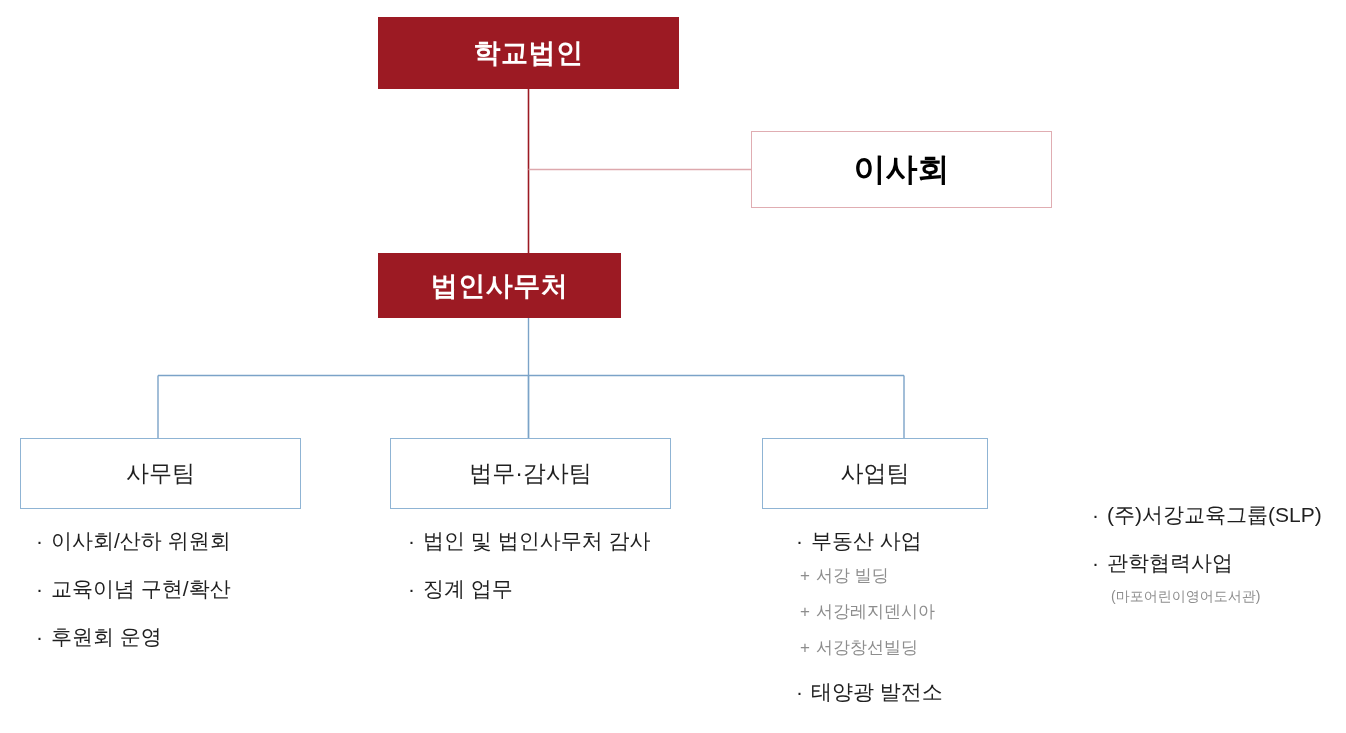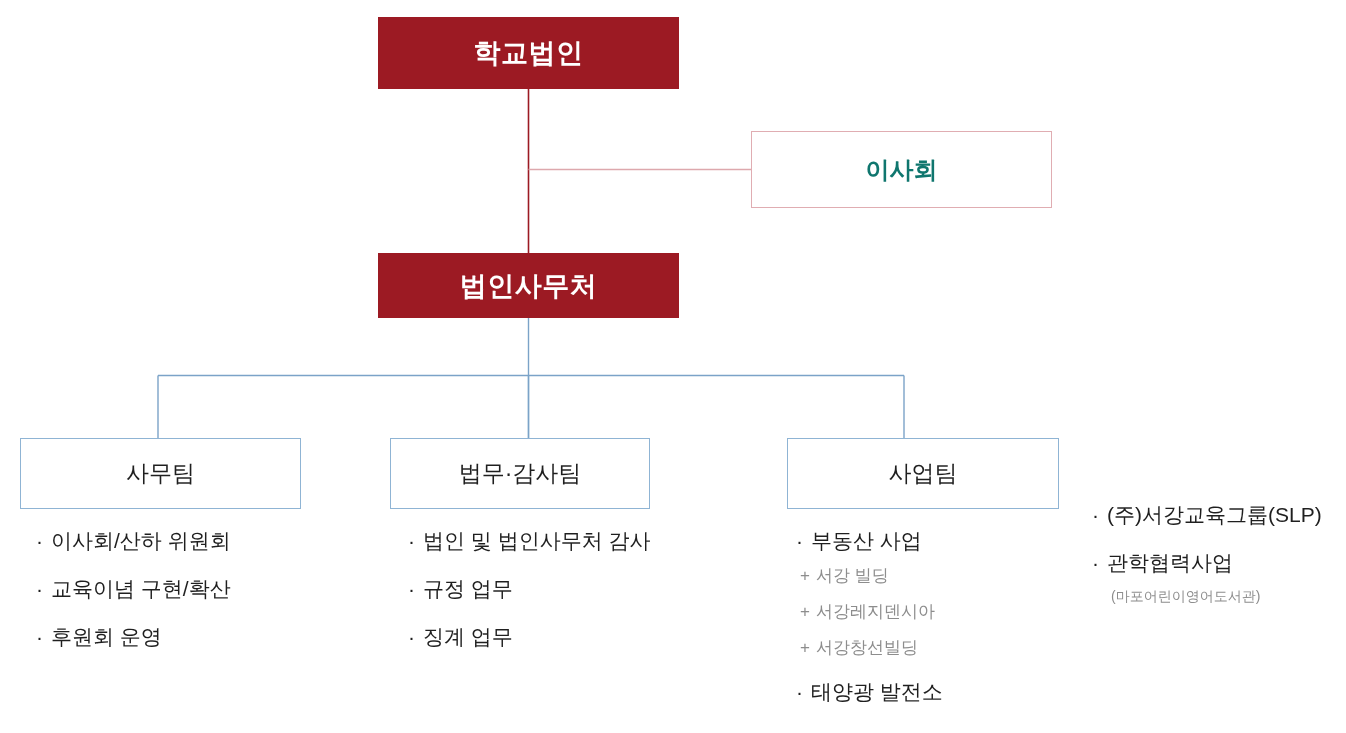--- a/index.html
+++ b/index.html
@@ -44,22 +44,22 @@
     background: #9c1a23;
     color: #ffffff;
     font-size: 27px;
     font-weight: bold;
     letter-spacing: 0.5px;
   }
 
   .node-board {
     background: #ffffff;
     border: 1px solid #e0adb2;
-    color: #0f766e;
-    font-size: 24px;
+    color: #000000;
+    font-size: 32px;
     font-weight: bold;
   }
 
   .node-team {
     background: #ffffff;
     border: 1px solid #8fb4d4;
     color: #1f1f1f;
     font-size: 23px;
     font-weight: normal;
   }
@@ -127,45 +127,44 @@
   </svg>
 
   <div class="node node-primary" style="left:378px; top:17px; width:301px; height:72px;align-items:center;">
     <span>학교법인</span>
   </div>
 
   <div class="node node-board" style="left:751px; top:131px; width:301px; height:77px;">
     <span>이사회</span>
   </div>
 
-  <div class="node node-primary" style="left:378px; top:253px; width:301px; height:65px;">
+  <div class="node node-primary" style="left:378px; top:253px; width:243px; height:65px;">
     <span>법인사무처</span>
   </div>
 
   <div class="node node-team" style="left:20px; top:438px; width:281px; height:71px;">
     <span>사무팀</span>
   </div>
 
-  <div class="node node-team" style="left:390px; top:438px; width:260px; height:71px;">
+  <div class="node node-team" style="left:390px; top:438px; width:281px; height:71px;">
     <span>법무·감사팀</span>
   </div>
 
-  <div class="node node-team" style="left:787px; top:438px; width:272px; height:71px;">
+  <div class="node node-team" style="left:762px; top:438px; width:226px; height:71px;">
     <span>사업팀</span>
   </div>
 
   <div class="col" style="left:36px; top:528px; width:300px;">
       <span class="bullet"><span class="dot">·</span><span>이사회/산하 위원회</span></span>
       <span class="bullet"><span class="dot">·</span><span>교육이념 구현/확산</span></span>
       <span class="bullet"><span class="dot">·</span><span>후원회 운영</span></span>
     </div>
 
   <div class="col" style="left:408px; top:528px; width:300px;">
       <span class="bullet"><span class="dot">·</span><span>법인 및 법인사무처 감사</span></span>
-      <span class="bullet"><span class="dot">·</span><span>규정 업무</span></span>
       <span class="bullet"><span class="dot">·</span><span>징계 업무</span></span>
     </div>
 
   <div class="col" style="left:796px; top:528px; width:300px;">
       <span class="bullet tight"><span class="dot">·</span><span>부동산 사업</span></span>
       <span class="sub"><span class="plus">+</span><span>서강 빌딩</span></span>
       <span class="sub"><span class="plus">+</span><span>서강레지덴시아</span></span>
       <span class="sub" style="margin-bottom: 20px;"><span class="plus">+</span><span>서강창선빌딩</span></span>
       <span class="bullet"><span class="dot">·</span><span>태양광 발전소</span></span>
     </div>

